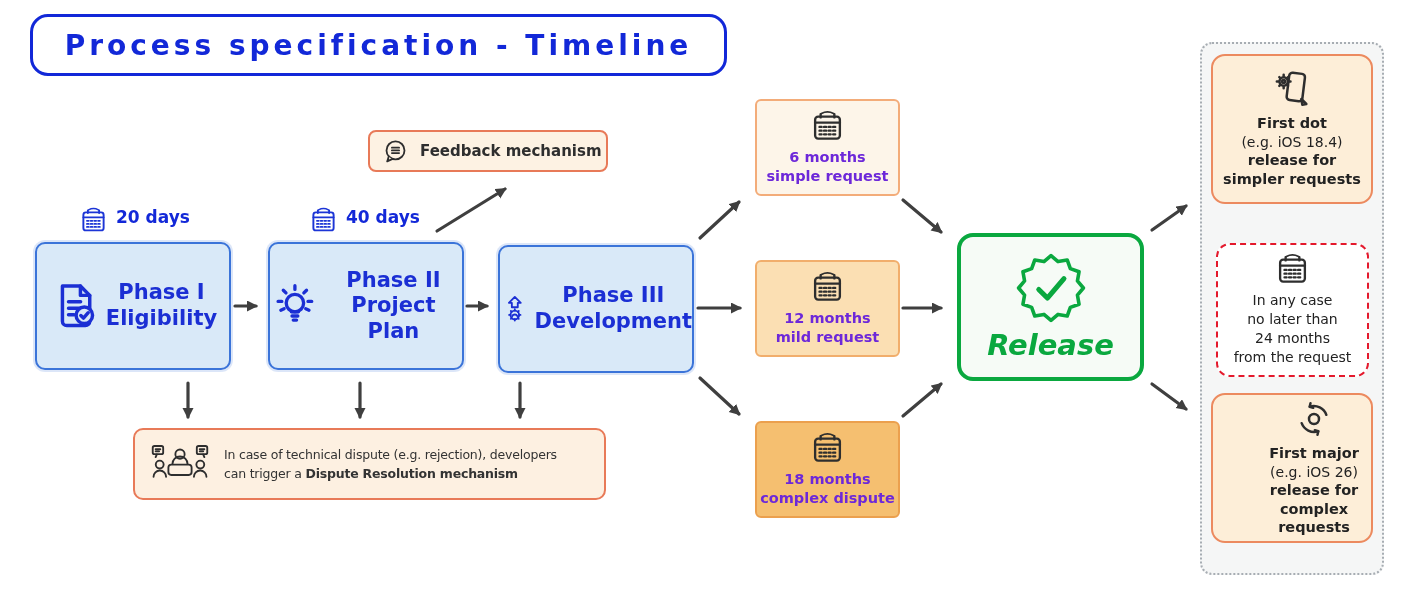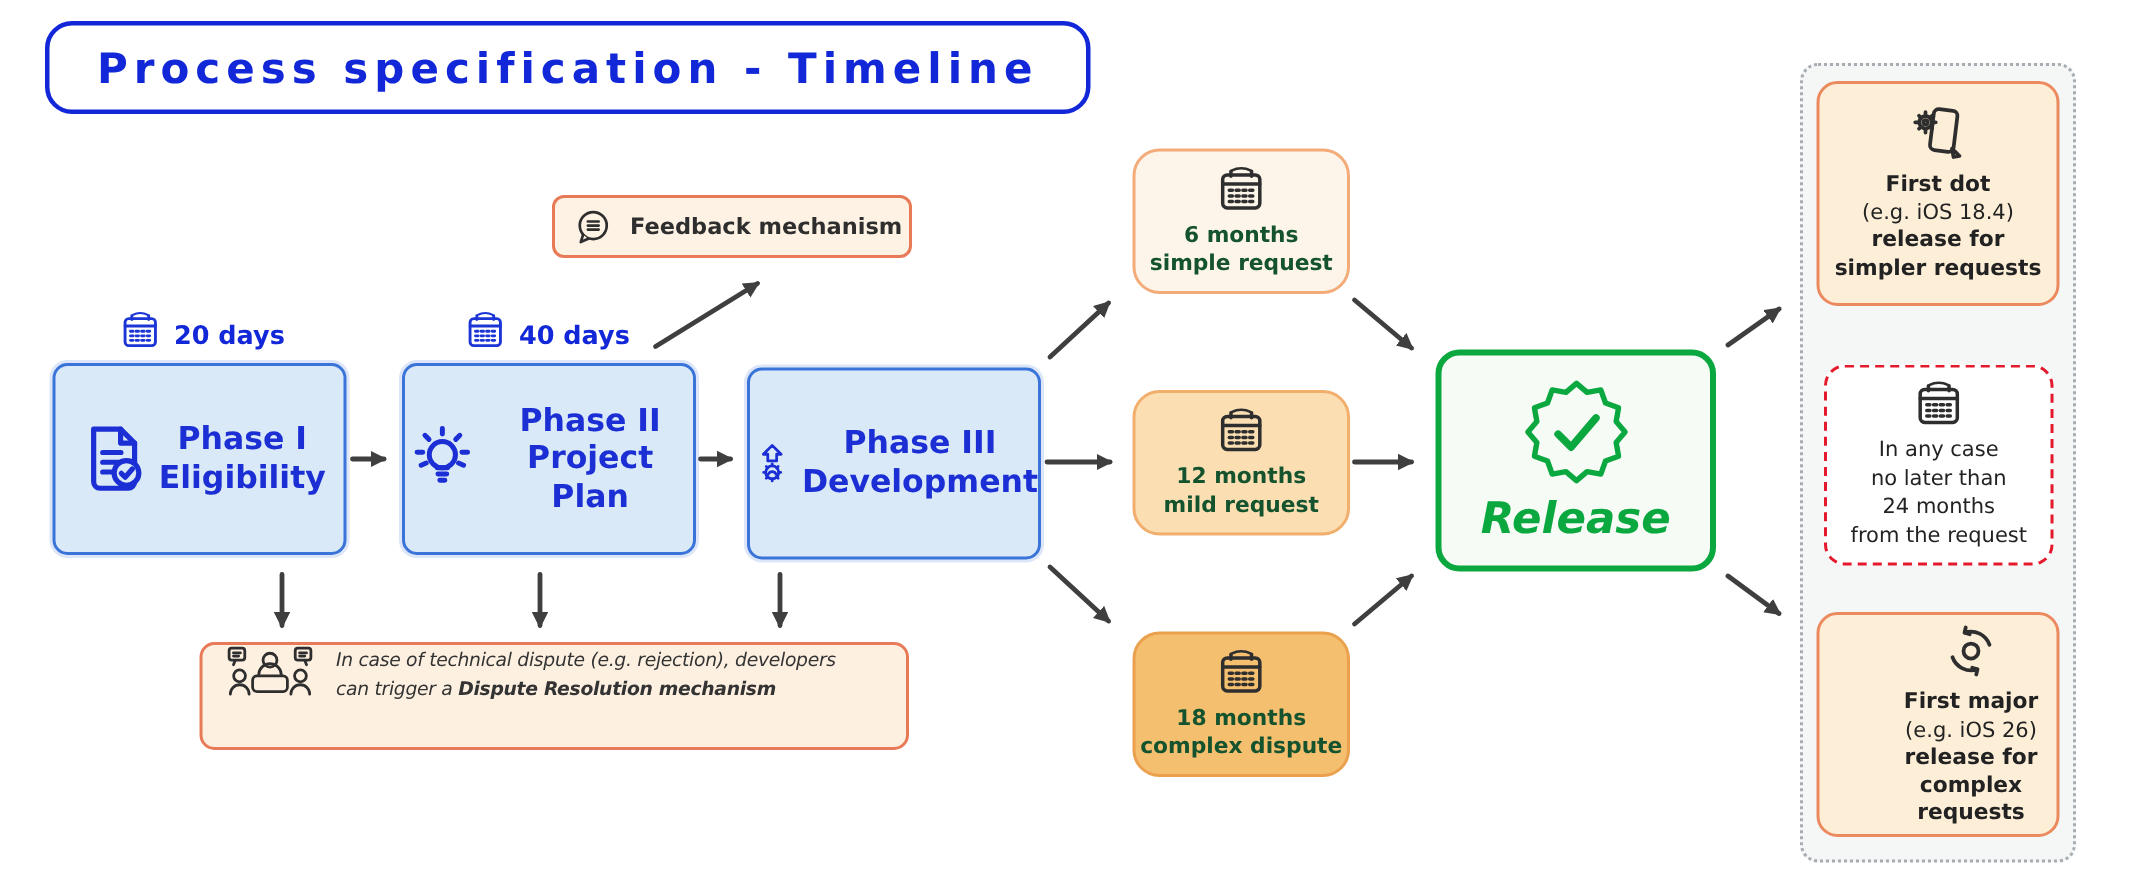--- a/index.html
+++ b/index.html
@@ -10,70 +10,70 @@
   .title-box{position:absolute;left:30px;top:14px;width:697px;height:62px;
              border:3px solid #1228d8;border-radius:18px;
              display:flex;align-items:center;justify-content:center;box-sizing:border-box;}
   .title-box span{color:#1228d8;font-size:28px;font-weight:700;letter-spacing:4px;white-space:nowrap;}
 
   
   svg.arrows{position:absolute;left:0;top:0;pointer-events:none;}
   .arrow{stroke:#3f3f3f;stroke-width:3.2;stroke-linecap:round;}
 
   
-  .duration{position:absolute;display:flex;align-items:flex-end;gap:9px;
+  .duration{position:absolute;display:flex;align-items:flex-start;gap:9px;
             color:#1228d8;font-weight:700;font-size:17px;}
   .duration svg{width:27px;height:27px;color:#1c35d6;}
 
   
   .phase{position:absolute;width:196px;height:128px;background:#d9e9f8;
          border:2px solid #3b74d9;border-radius:10px;box-shadow:0 0 0 2px rgba(59,116,217,.18);
          display:flex;flex-direction:row;align-items:center;justify-content:center;gap:5px;box-sizing:border-box;}
   .phase svg.picon{width:52px;height:52px;color:#1b2fd4;}
   .ptitle{color:#1b2fd4;font-weight:700;font-size:21px;line-height:1.22;text-align:center;}
 
   
   .feedback{position:absolute;left:368px;top:130px;width:240px;height:42px;background:#fdf2e3;
             border:2px solid #e87a58;border-radius:8px;display:flex;align-items:center;gap:11px;
             padding:0 12px;box-sizing:border-box;}
   .feedback svg{width:27px;height:27px;color:#2e2e2e;flex:0 0 auto;}
   .fb-label{font-weight:700;font-size:15px;color:#2e2e2e;white-space:nowrap;}
 
   
   .dispute{position:absolute;left:133px;top:428px;width:473px;height:72px;background:#fdf0e1;
-           border:2px solid #e87a58;border-radius:10px;display:flex;align-items:flex-start;gap:15px;
-           padding:0 16px;box-sizing:border-box;font-style:italic;}
+           border:2px solid #e87a58;border-radius:10px;display:flex;align-items:center;gap:15px;
+           padding:0 16px;box-sizing:border-box;}
   .dispute svg{width:58px;height:40px;color:#2e2e2e;flex:0 0 auto;}
   .dtext{font-size:12.5px;color:#333333;line-height:1.55;white-space:nowrap;letter-spacing:-0.2px;}
 
   
-  .req{position:absolute;width:145px;height:97px;border-radius:18px;border:2px solid;
+  .req{position:absolute;width:145px;height:97px;border-radius:6px;border:2px solid;
        display:flex;flex-direction:column;align-items:center;justify-content:center;gap:5px;
-       text-align:center;font-weight:700;font-size:14.5px;color:#14532d;line-height:1.25;box-sizing:border-box;}
+       text-align:center;font-weight:700;font-size:14.5px;color:#6d28d9;line-height:1.25;box-sizing:border-box;}
   .req svg{width:33px;height:33px;color:#2e2e2e;}
   .req.simple{left:755px;top:99px;background:#fdf5e9;border-color:#f3ac79;}
   .req.mild{left:755px;top:260px;background:#fbdfb3;border-color:#f1ae6c;}
   .req.complex{left:755px;top:421px;background:#f5bf70;border-color:#eba04e;}
 
   
   .release{position:absolute;left:957px;top:233px;width:187px;height:148px;background:#f6fbf6;
            border:4px solid #0aa83f;border-radius:16px;display:flex;flex-direction:column;
            align-items:center;justify-content:center;gap:4px;box-sizing:border-box;}
   .release svg{width:72px;height:72px;color:#0aa83f;}
   .release .rlabel{color:#0aa83f;font-weight:700;font-size:29px;font-style:italic;}
 
   
   .outcol{position:absolute;left:1200px;top:42px;width:184px;height:533px;
           border:2px dotted #a7adb3;border-radius:12px;background:#f5f6f6;box-sizing:border-box;}
   .out{position:absolute;display:flex;flex-direction:column;align-items:center;justify-content:center;
        gap:5px;text-align:center;box-sizing:border-box;border-radius:14px;}
   .out svg{color:#2e2e2e;}
   .out.warm{background:#fdeed8;border:2px solid #ec8a5f;width:162px;height:150px;left:1211px;}
   .out.first-dot{top:54px;}
-  .out.first-major{top:408px;padding-left:44px;}
+  .out.first-major{top:393px;padding-left:44px;}
   .out .b{font-weight:700;font-size:14.5px;color:#222222;line-height:1.3;}
   .out .r{font-weight:400;font-size:14px;color:#222222;line-height:1.3;}
   .out.deadline{left:1216px;top:243px;width:153px;height:134px;background:#ffffff;
                 border:2px dashed #e4192c;}
   .out.deadline .r{font-size:14px;line-height:1.35;}
 </style>
 </head>
 <body>
 
 <div class="canvas">

